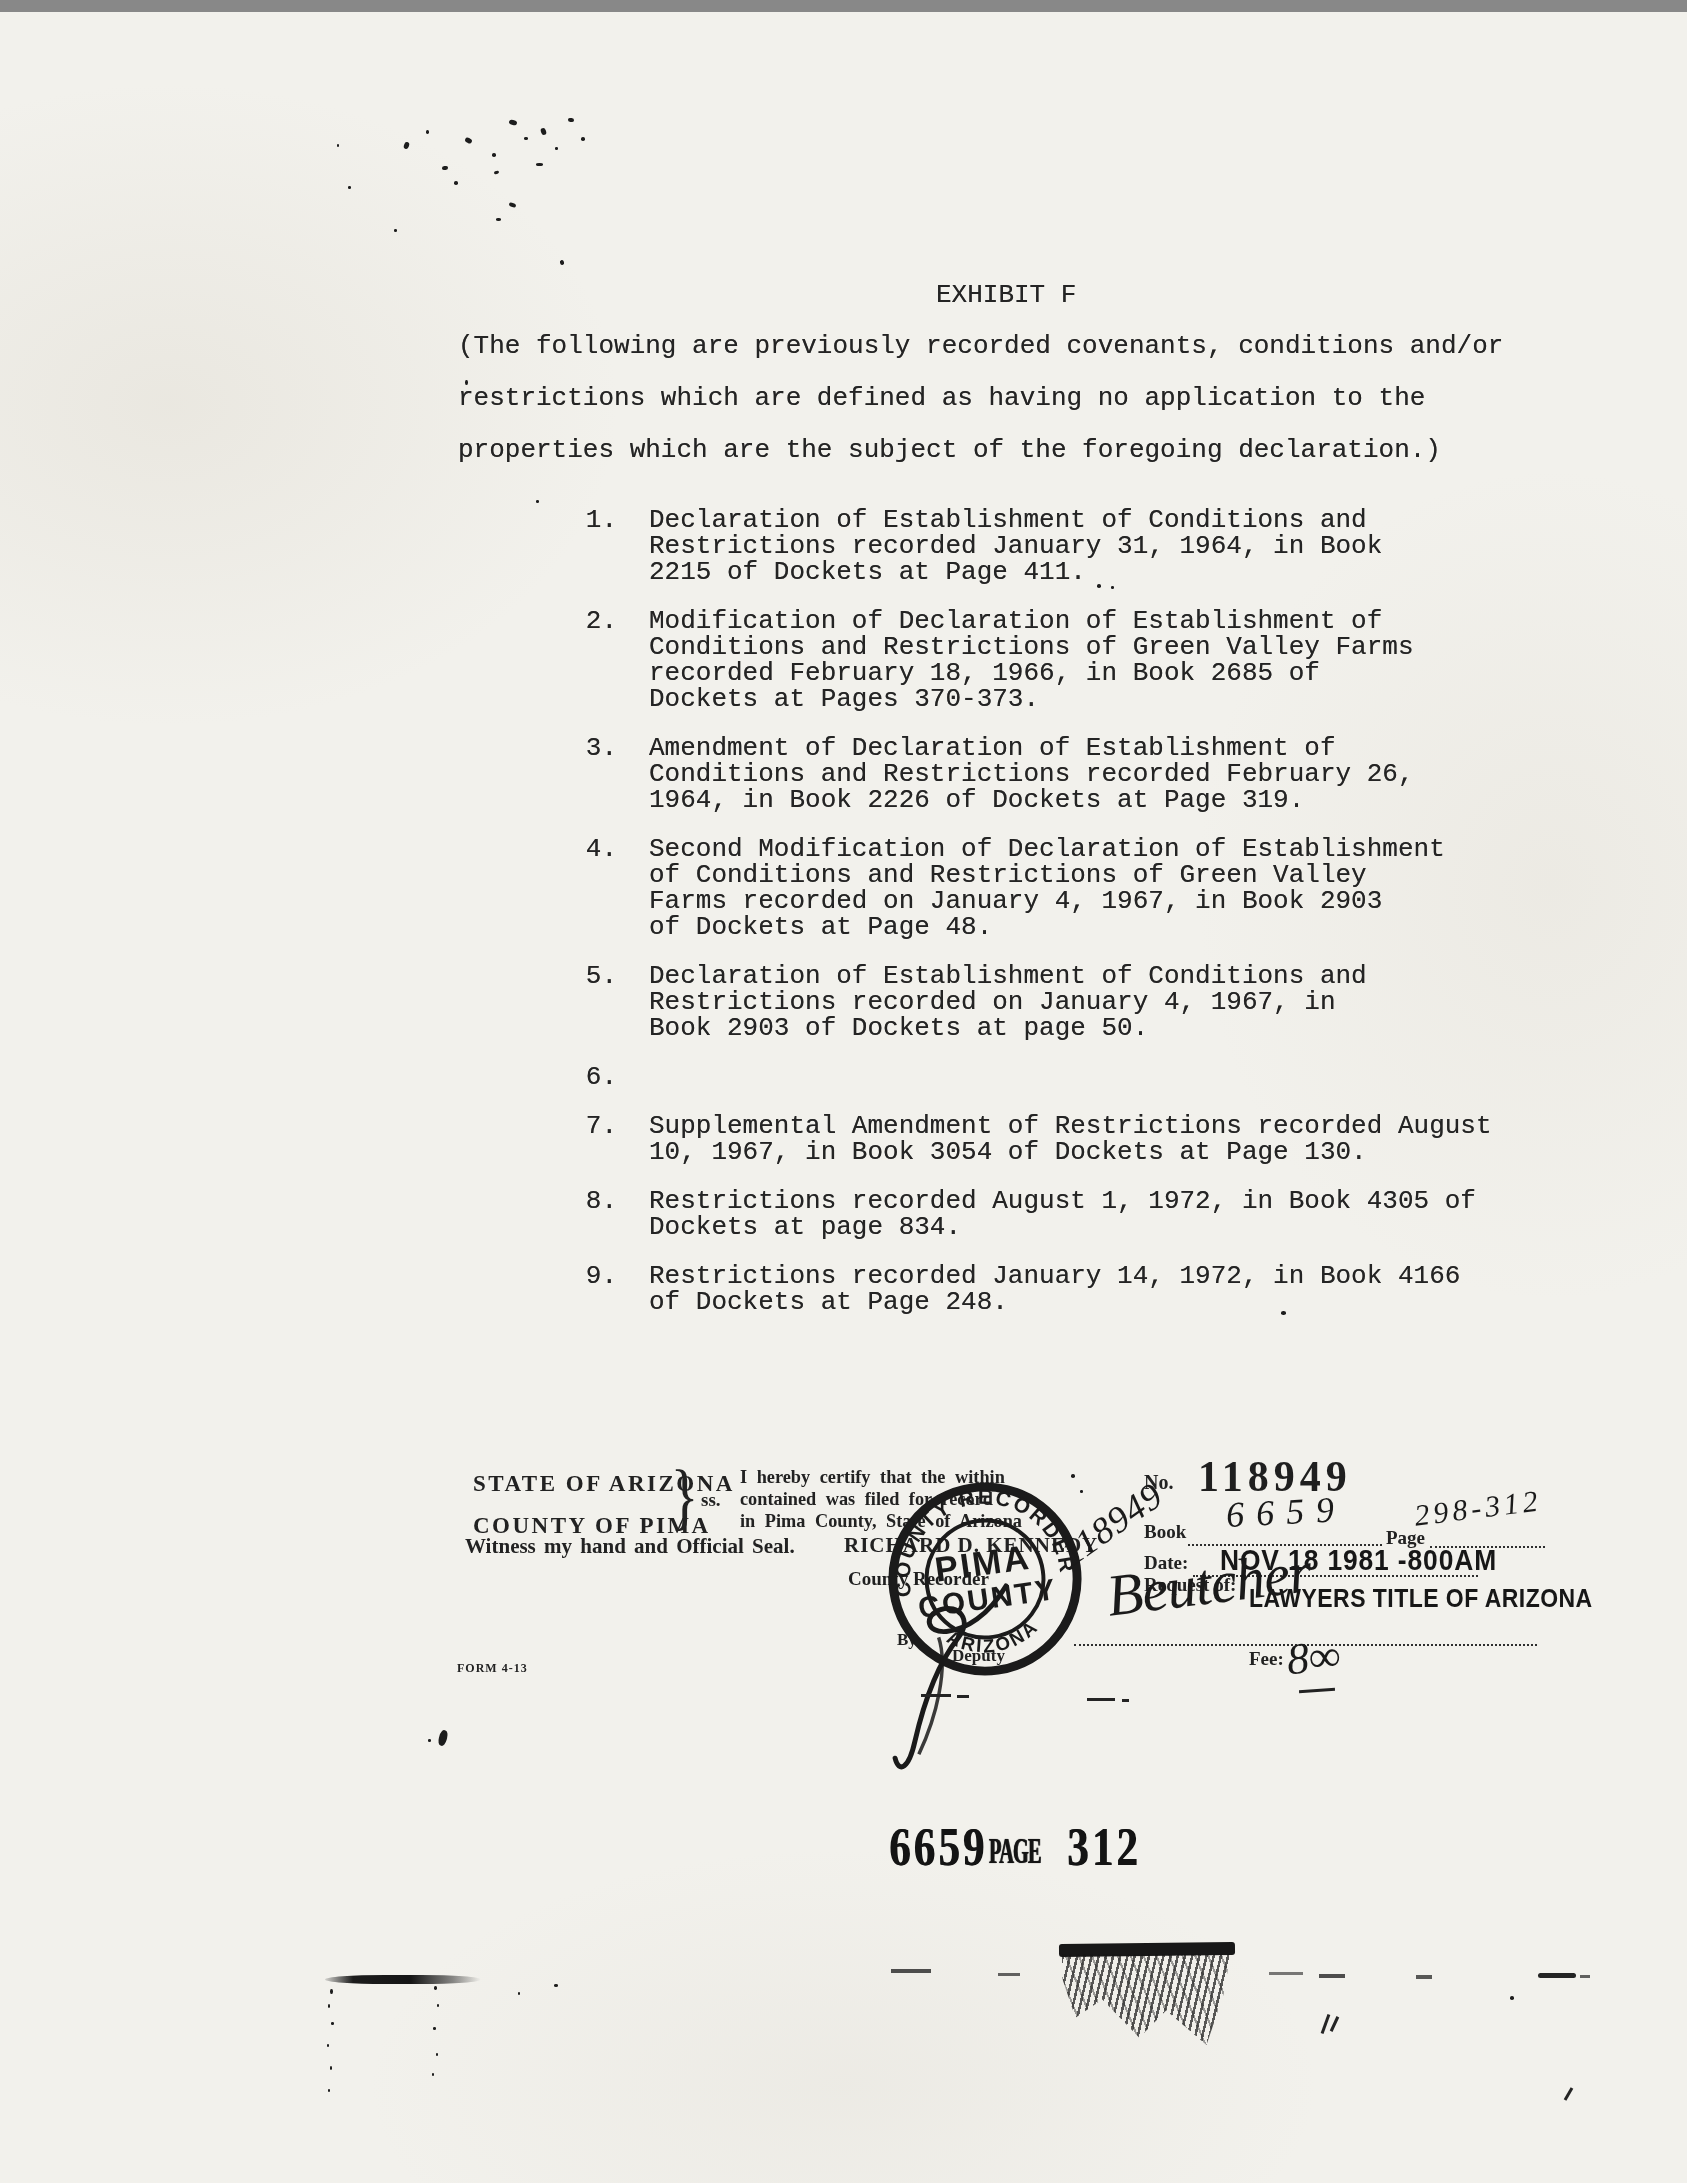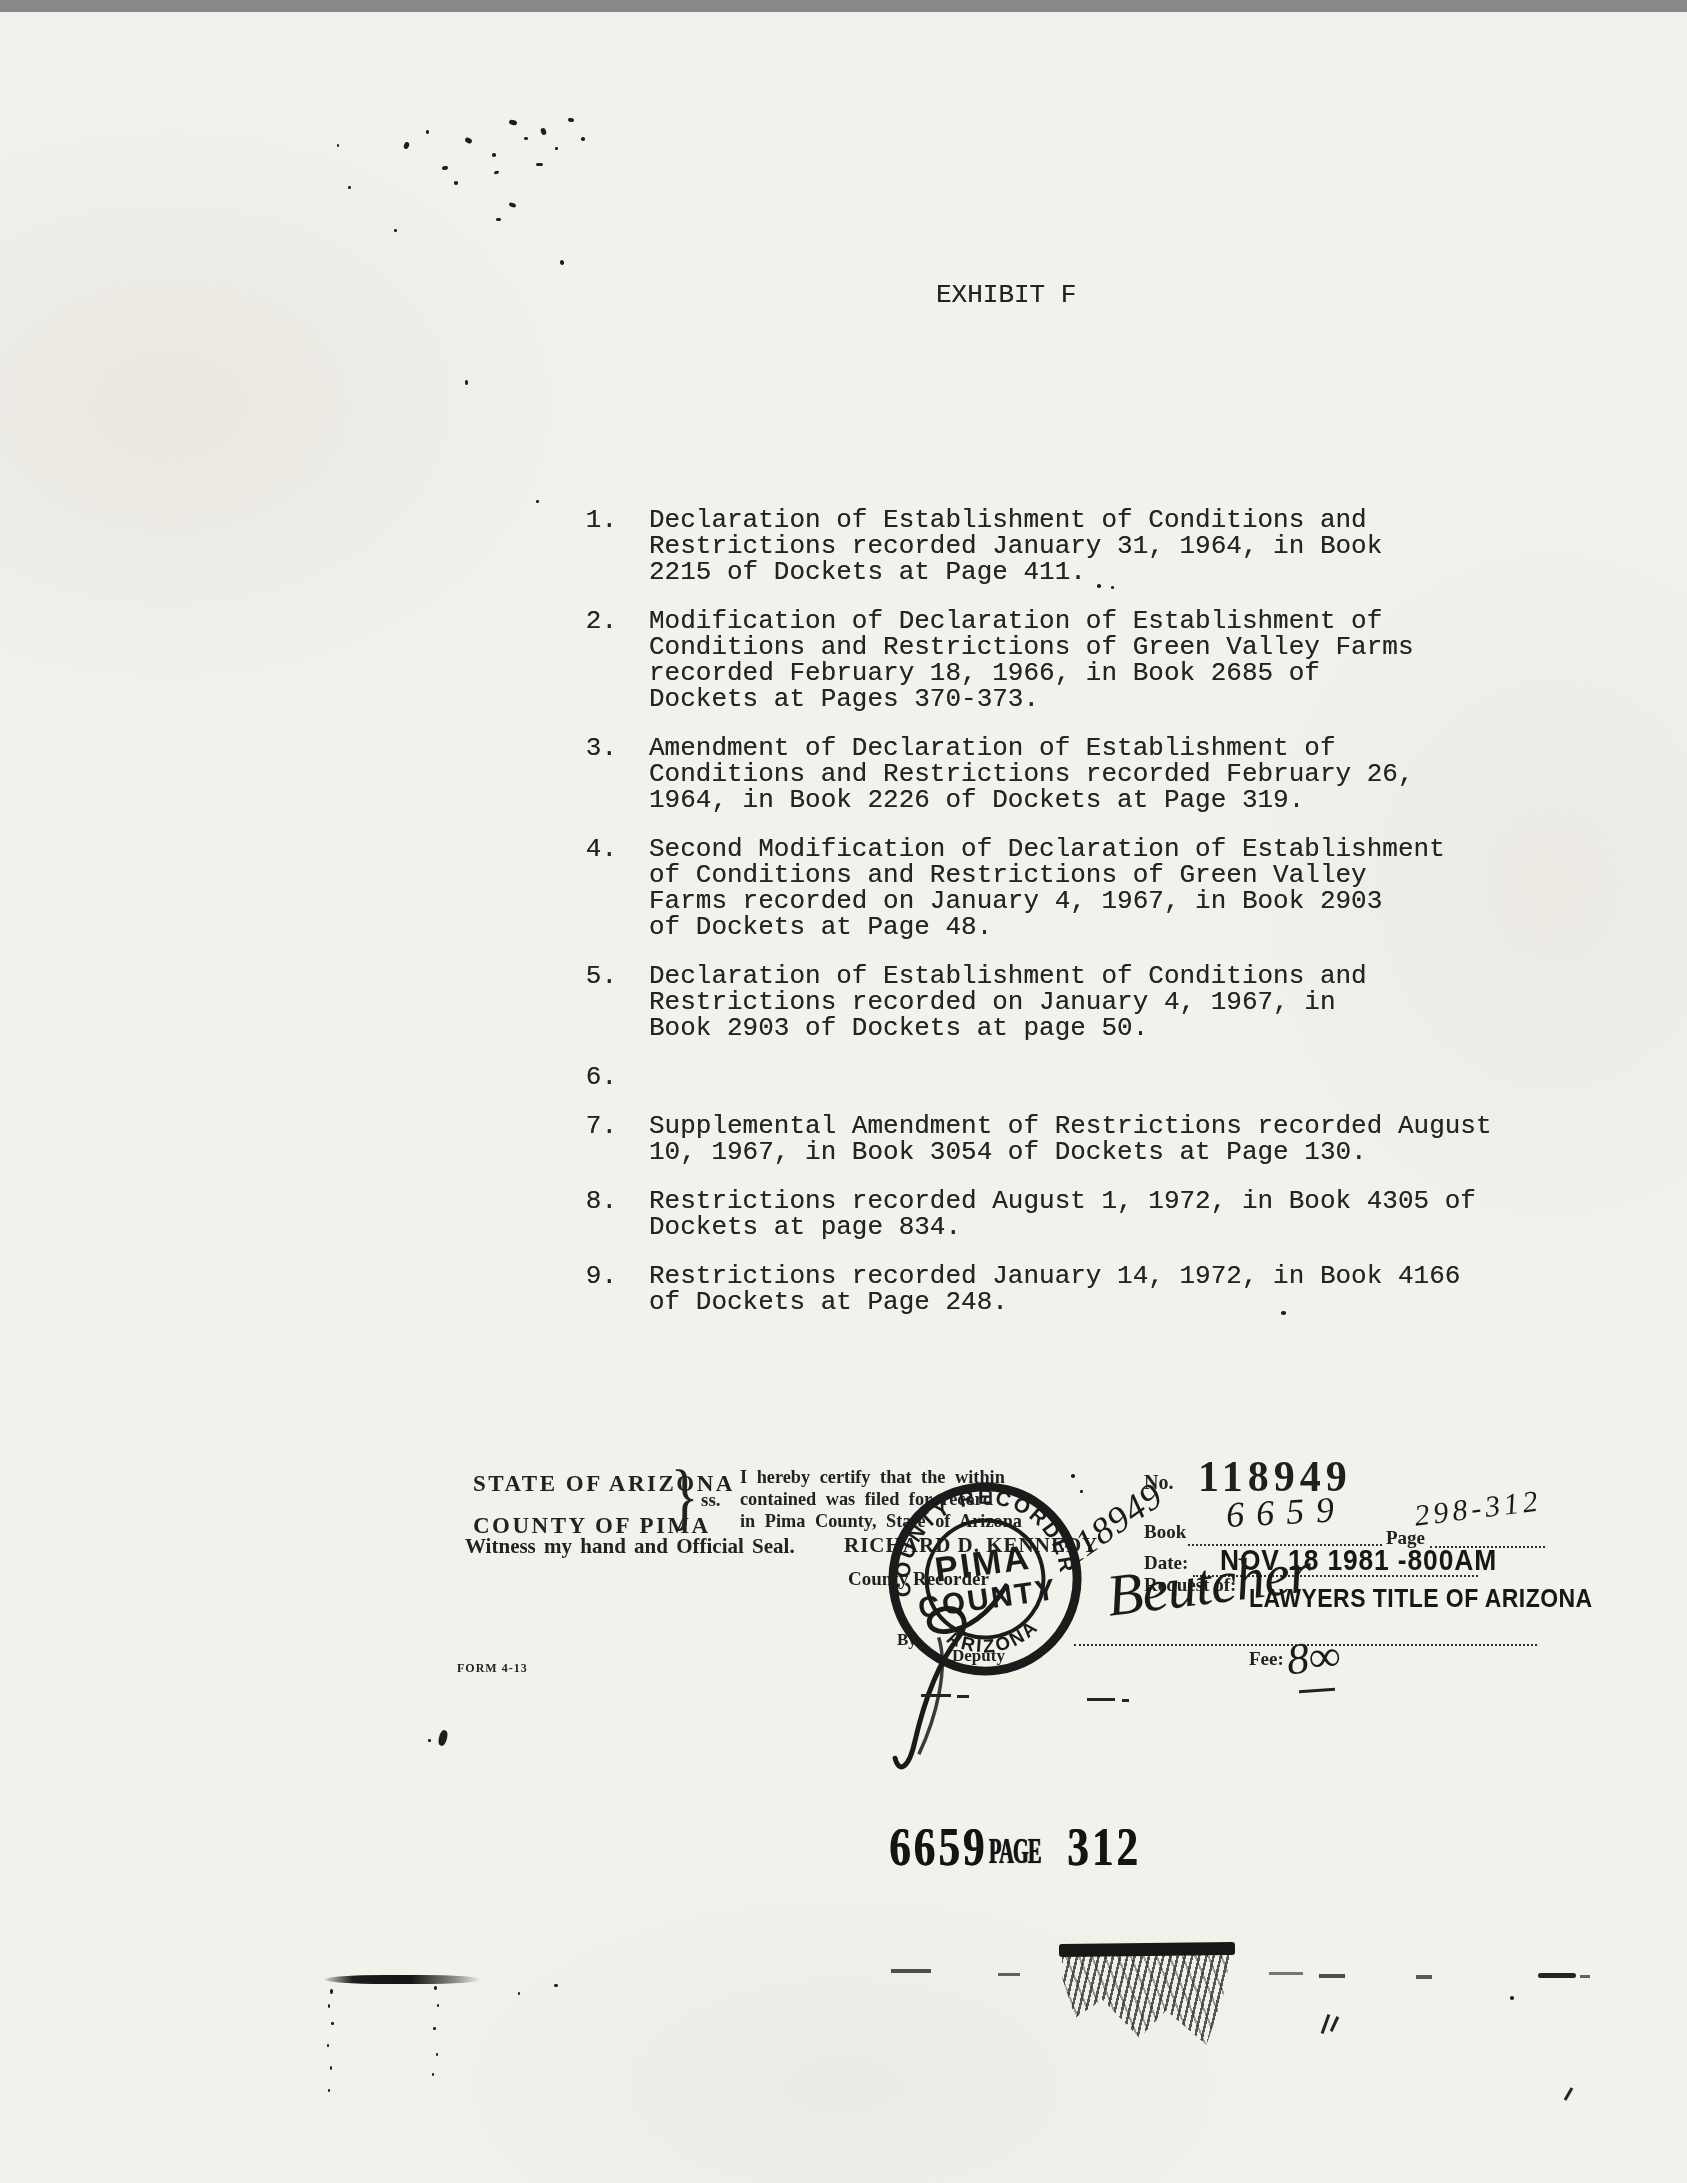--- a/index.html
+++ b/index.html
@@ -85,20 +85,23 @@
       repeating-linear-gradient(103deg, rgba(22,22,22,.8) 0 2.5px, transparent 2.5px 7px),
       repeating-linear-gradient(68deg, rgba(22,22,22,.45) 0 2px, transparent 2px 12px);
     clip-path:polygon(0 0,100% 0,97% 40%,86% 100%,62% 62%,46% 92%,24% 50%,8% 70%,0 26%);}
 </style>
 </head>
 <body>
 
 <div id="page">
 
   <div class="abs mono title">EXHIBIT F</div>
+  <div class="abs mono intro">(The following are previously recorded covenants, conditions and/or
+restrictions which are defined as having no application to the
+properties which are the subject of the foregoing declaration.)</div>
 
   <div class="abs list">
     <div class="item mono">
         <span class="num">1.</span>
         <span class="txt">Declaration of Establishment of Conditions and
 Restrictions recorded January 31, 1964, in Book
 2215 of Dockets at Page 411.</span>
       </div>
     <div class="item mono">
         <span class="num">2.</span>

